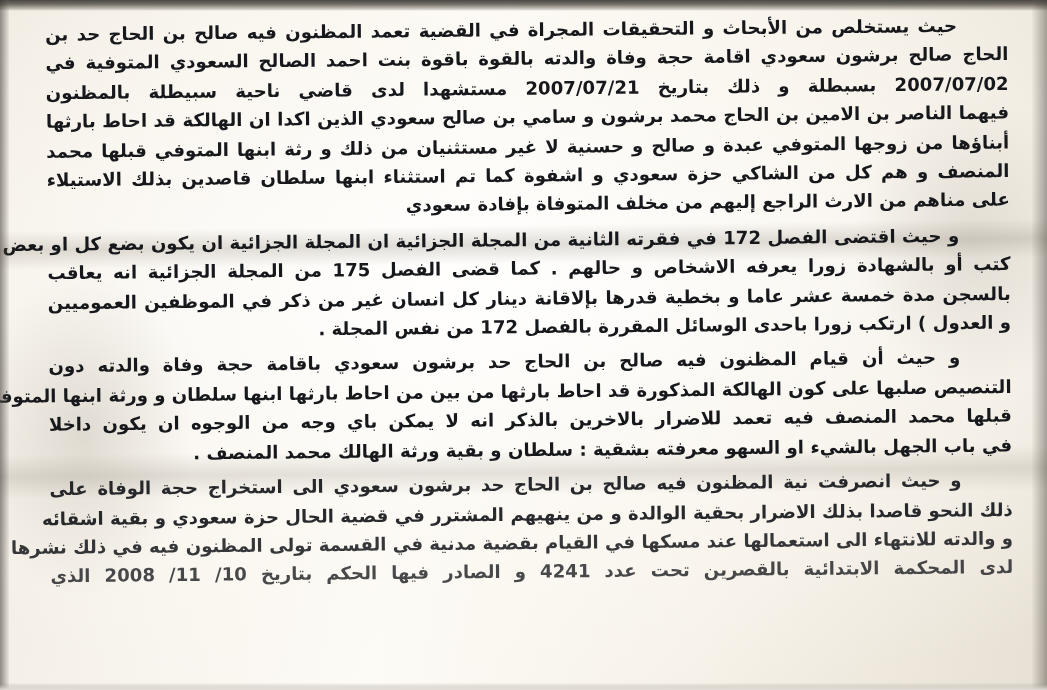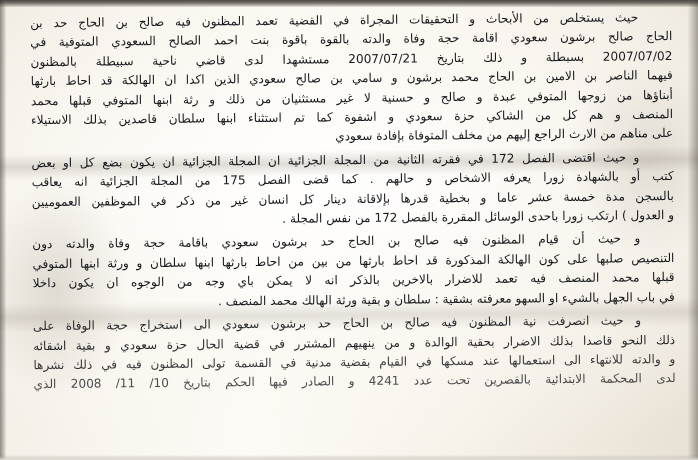--- a/index.html
+++ b/index.html
@@ -13,20 +13,21 @@
     overflow: hidden;
     font-family: "DejaVu Sans", sans-serif;
   }
 
   #page {
     position: relative;
     width: 698px;
     height: 460px;
     background: #e9e4dc;
     overflow: hidden;
+    font-weight: bold;
   }
 
   
   .paper {
     position: absolute;
     inset: 0;
     background:
       radial-gradient(ellipse 120% 80% at 48% 42%, rgba(255,255,255,0.85) 0%, rgba(252,249,243,0.55) 45%, rgba(226,219,207,0.0) 75%),
       linear-gradient(100deg, #efe9df 0%, #f7f3ec 18%, #fdfbf6 42%, #f6f1e8 70%, #e7e0d4 100%);
   }

